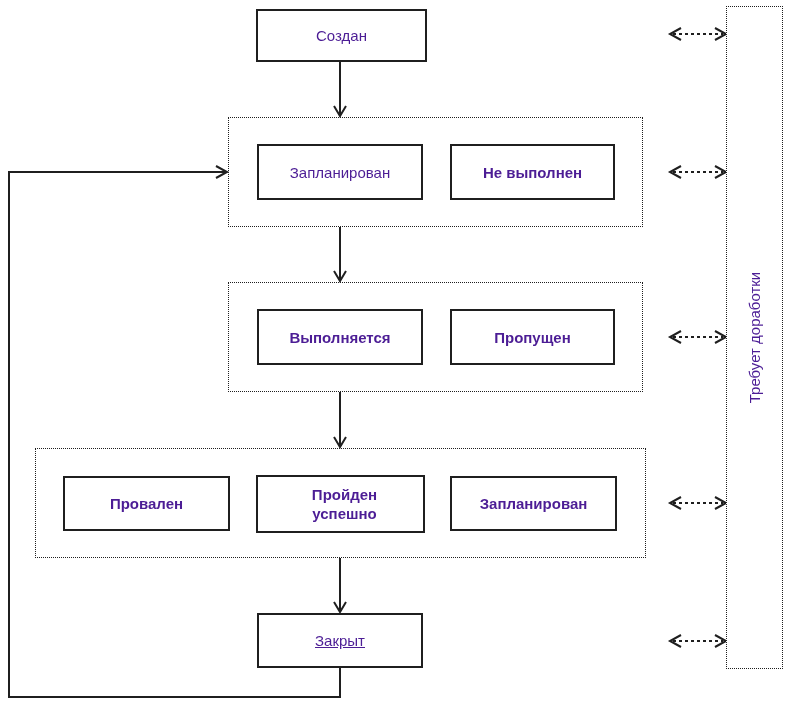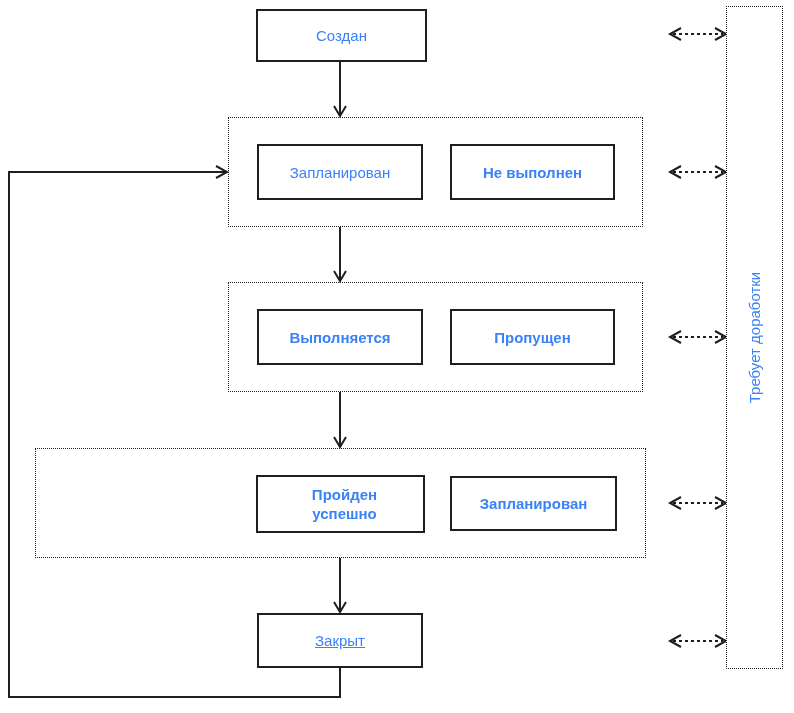--- a/index.html
+++ b/index.html
@@ -1,21 +1,21 @@
 <!DOCTYPE html>
 <html><head>
 <meta charset="utf-8">
 <style>
   html,body{margin:0;padding:0;background:#ffffff;}
   #canvas{
     position:relative;
     width:794px;height:713px;
     background:#ffffff;
     font-family:"Liberation Sans","DejaVu Sans",sans-serif;
-    color:#3b82f6;
+    color:#4c1d95;
     overflow:hidden;
   }
   .node{
     position:absolute;
     background:#ffffff;
     border:2px solid #1f1f1f;
     display:flex;align-items:center;justify-content:center;
     text-align:center;
     font-size:15px;
     line-height:19px;
@@ -118,20 +118,23 @@
 
   <div class="group" style="left:228px;top:282px;width:415px;height:110px;"></div>
   <div class="node" style="left:257px;top:309px;width:166px;height:56px;font-weight:bold;">
     <span class="lbl">Выполняется</span>
   </div>
   <div class="node bold" style="left:450px;top:309px;width:165px;height:56px;align-items:center;">
     <span class="lbl">Пропущен</span>
   </div>
 
   <div class="group" style="left:35px;top:448px;width:611px;height:110px;"></div>
+  <div class="node bold" style="left:63px;top:476px;width:167px;height:55px;">
+    <span class="lbl">Провален</span>
+  </div>
   <div class="node bold wrap" style="left:256px;top:475px;width:169px;height:58px;padding-left:8px;">
     <span class="lbl">Пройден успешно</span>
   </div>
   <div class="node bold" style="left:450px;top:476px;width:167px;height:55px;">
     <span class="lbl">Запланирован</span>
   </div>
 
   <div class="node" style="left:257px;top:613px;width:166px;height:55px;text-decoration:underline;">
     <span class="lbl">Закрыт</span>
   </div>

